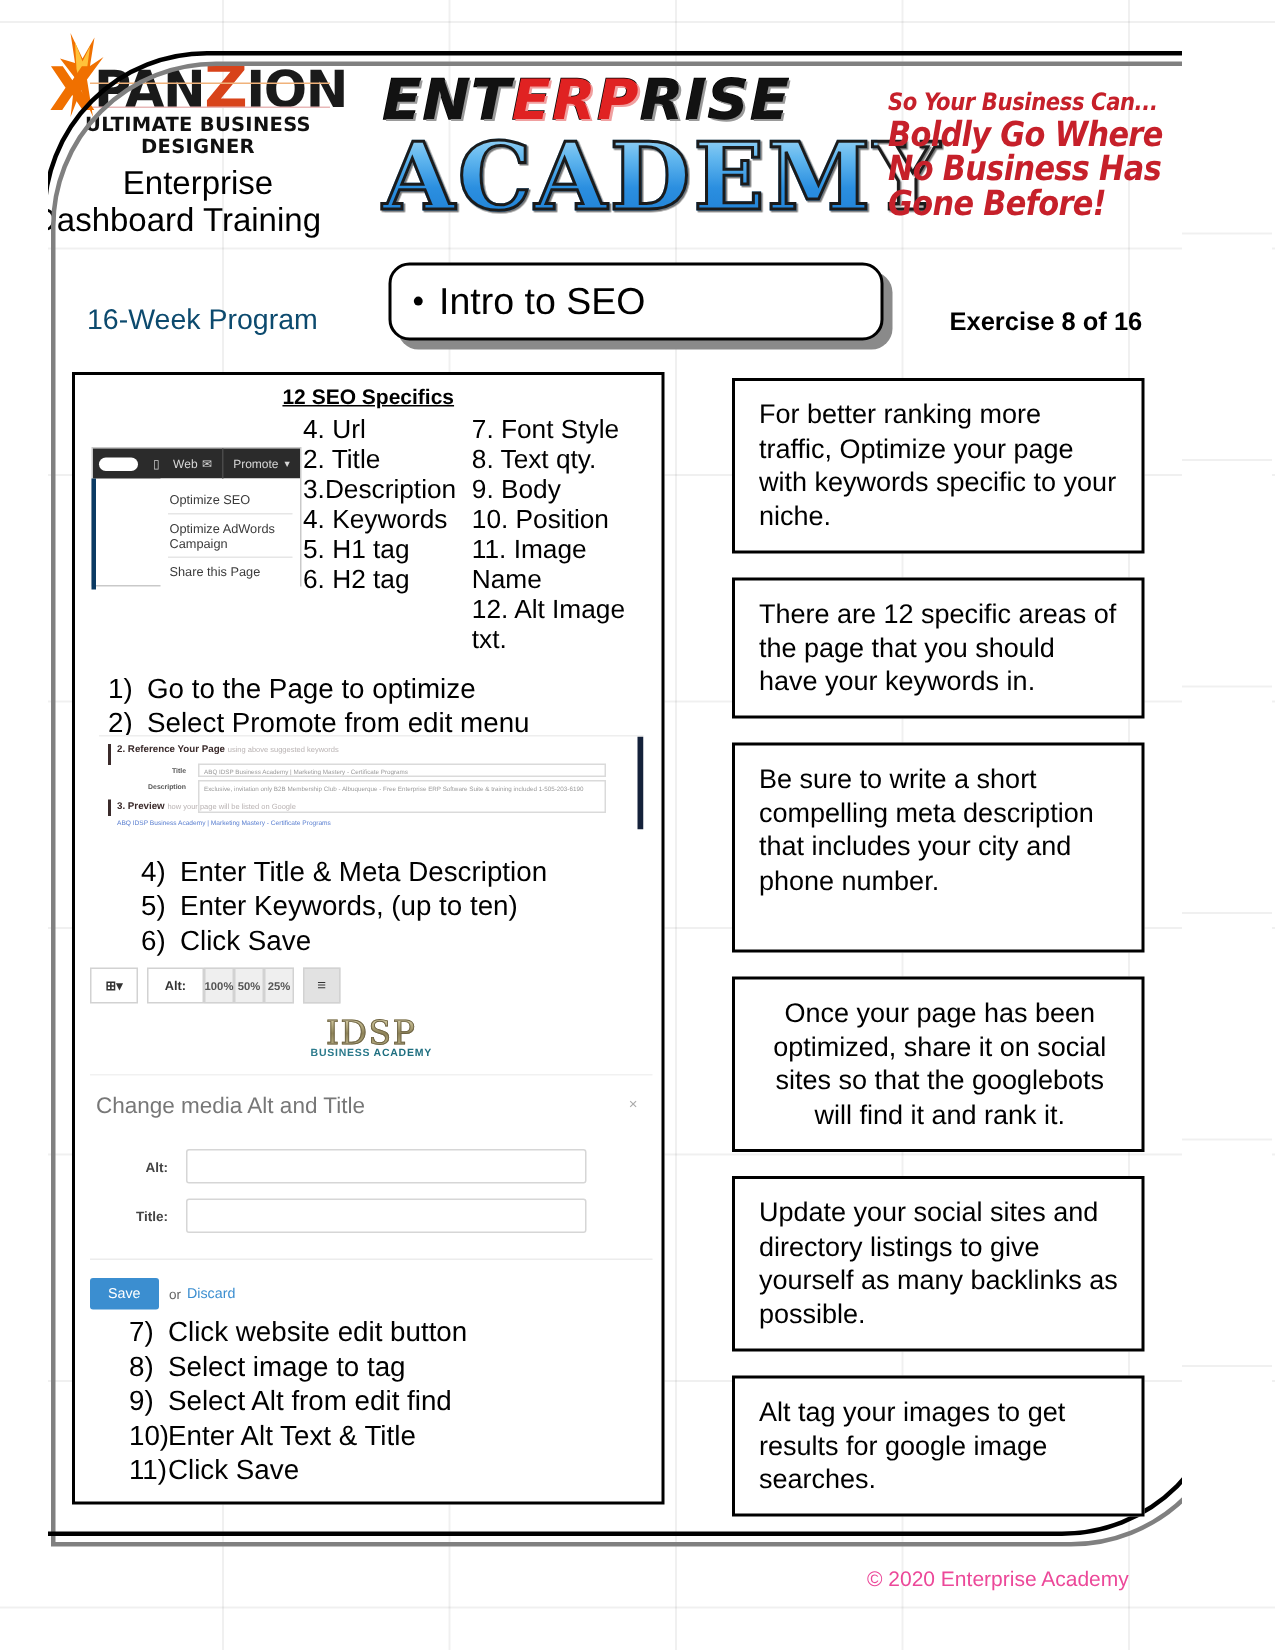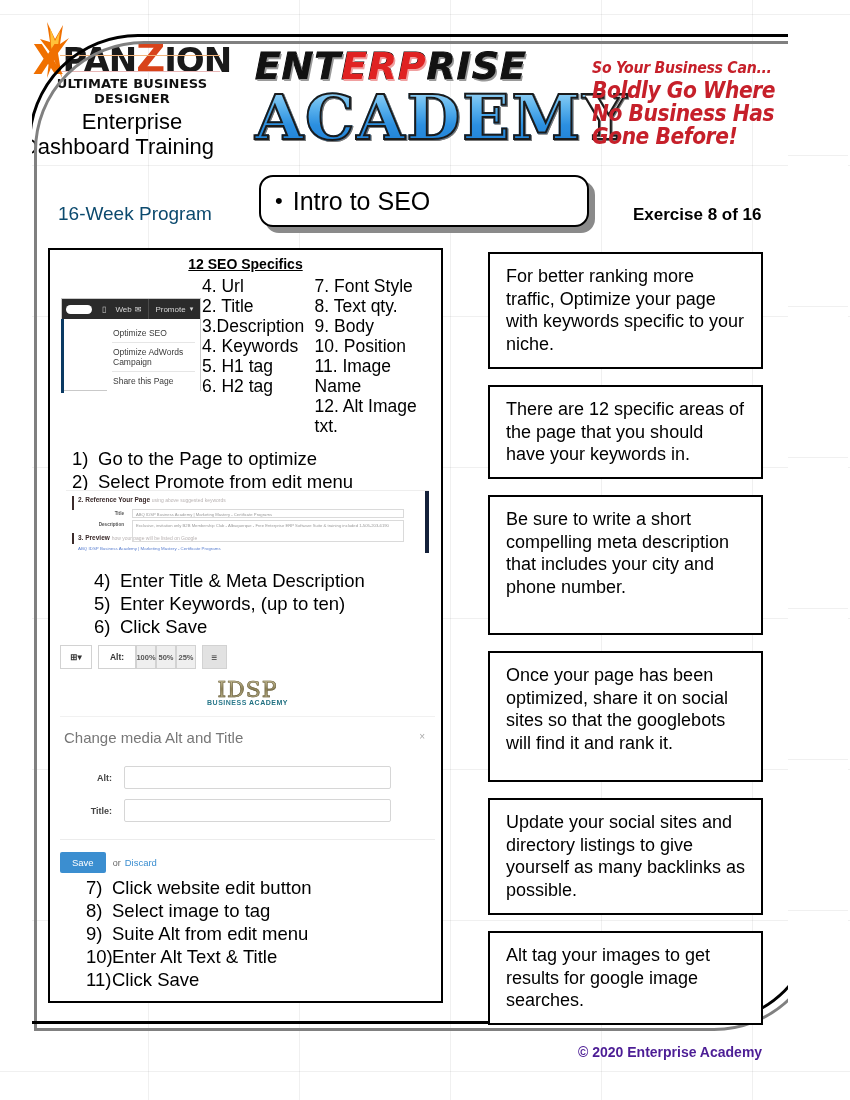--- a/index.html
+++ b/index.html
@@ -180,21 +180,21 @@
   .m-actions{display:flex;align-items:center;margin-top:12px;}
   .m-save{background:#3b8ed0;color:#fff;font-size:9.5px;padding:5px 12px;border-radius:2px;}
   .m-or{font-size:9px;color:#666;margin:0 4px 0 7px;}
   .m-discard{font-size:9.5px;color:#3b8ed0;}
 
   
   .callouts{position:absolute;left:488px;top:252px;width:275px;z-index:4;}
   .callout{border:2.5px solid #000;background:#fff;box-sizing:border-box;
     padding:11px 14px 11px 16px;font-size:18px;line-height:22.5px;margin-bottom:16px;}
 
-  .footer{position:absolute;left:578px;top:1044px;font-size:14px;color:#4c1d95;z-index:5;font-weight:bold;}
+  .footer{position:absolute;left:578px;top:1044px;font-size:14px;color:#ec4899;z-index:5;}
 </style>
 </head>
 <body>
 
 <div class="bg-grid"></div>
 
 <div class="page-card">
   <div class="page-shadow"></div>
   <div class="page-outline"></div>
   <div class="mask-r"></div>
@@ -341,28 +341,28 @@
     <div class="m-actions">
       <div class="m-save">Save</div>
       <div class="m-or">or</div>
       <div class="m-discard">Discard</div>
     </div>
   </div>
 
   <div class="steps" style="position:absolute;left:14px;top:617px;">
     <div><span class="s-n">7)</span><span>Click website edit button</span></div>
     <div><span class="s-n">8)</span><span>Select image to tag</span></div>
-    <div><span class="s-n">9)</span><span>Suite Alt from edit menu</span></div>
+    <div><span class="s-n">9)</span><span>Select Alt from edit find</span></div>
     <div><span class="s-n">10)</span><span>Enter Alt Text &amp; Title</span></div>
     <div><span class="s-n">11)</span><span>Click Save</span></div>
   </div>
 </div>
 
 <div class="callouts">
   <div class="callout" style="height:117px;">For better ranking more traffic, Optimize your page with keywords specific to your niche.</div>
   <div class="callout" style="height:94px;">There are 12 specific areas of the page that you should have your keywords in.</div>
   <div class="callout" style="height:140px;">Be sure to write a short compelling meta description that includes your city and phone number.</div>
-  <div class="callout" style="height:131px;">Once your page has been optimized, share it on social sites so that the googlebots will find it and rank it.</div>
+  <div class="callout" style="height:117px;text-align:center;">Once your page has been optimized, share it on social sites so that the googlebots will find it and rank it.</div>
   <div class="callout" style="height:117px;">Update your social sites and directory listings to give yourself as many backlinks as possible.</div>
   <div class="callout" style="height:94px;">Alt tag your images to get results for google image searches.</div>
 </div>
 
 <div class="footer">© 2020 Enterprise Academy</div>
 
 </body></html>

